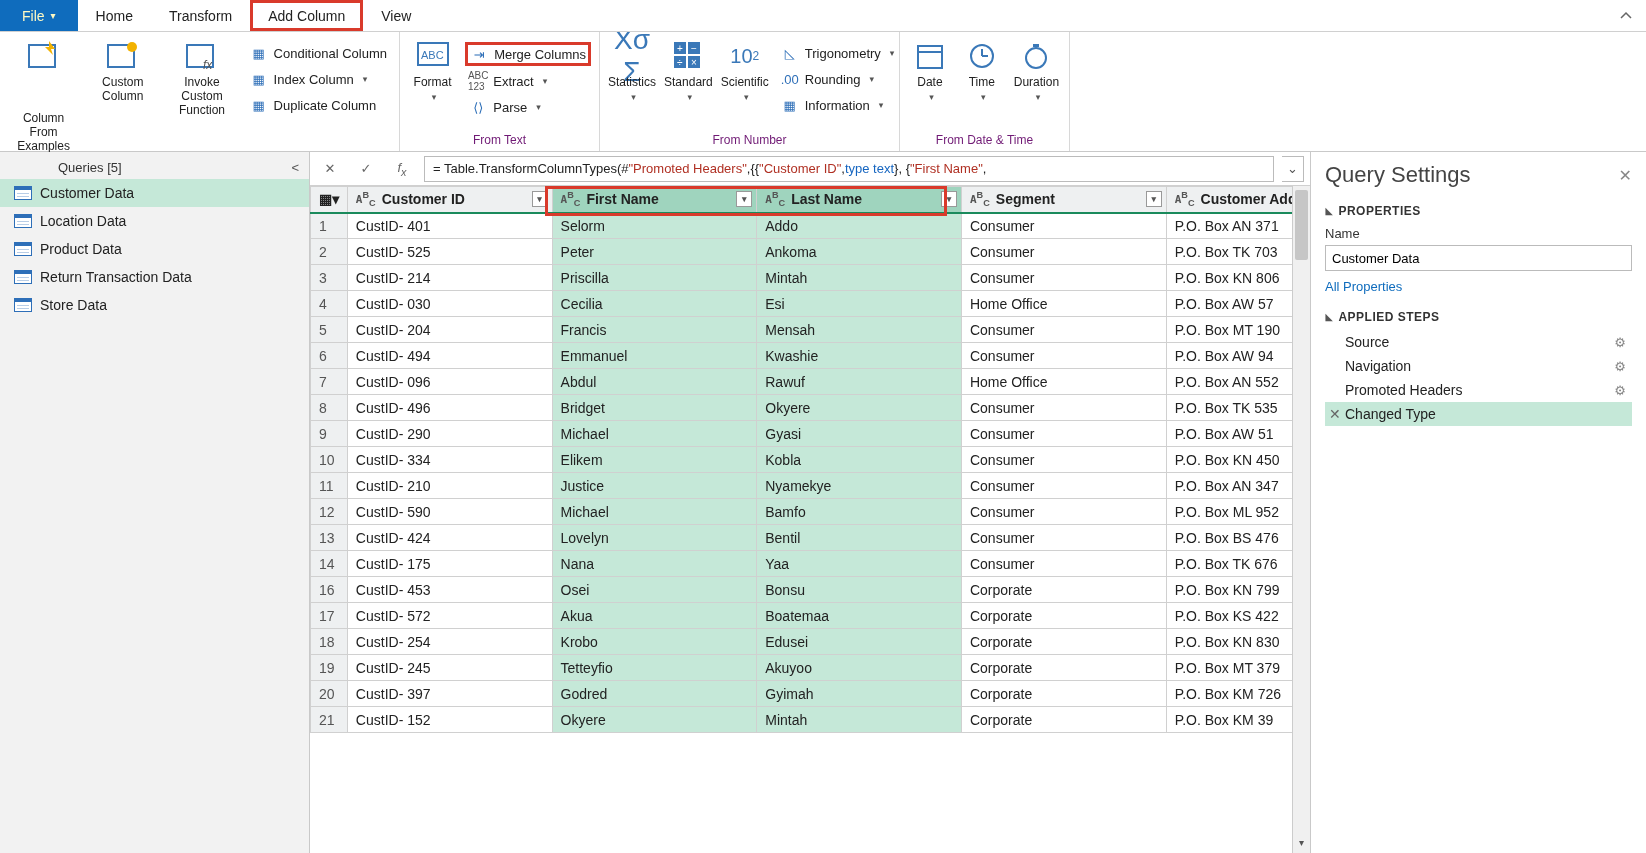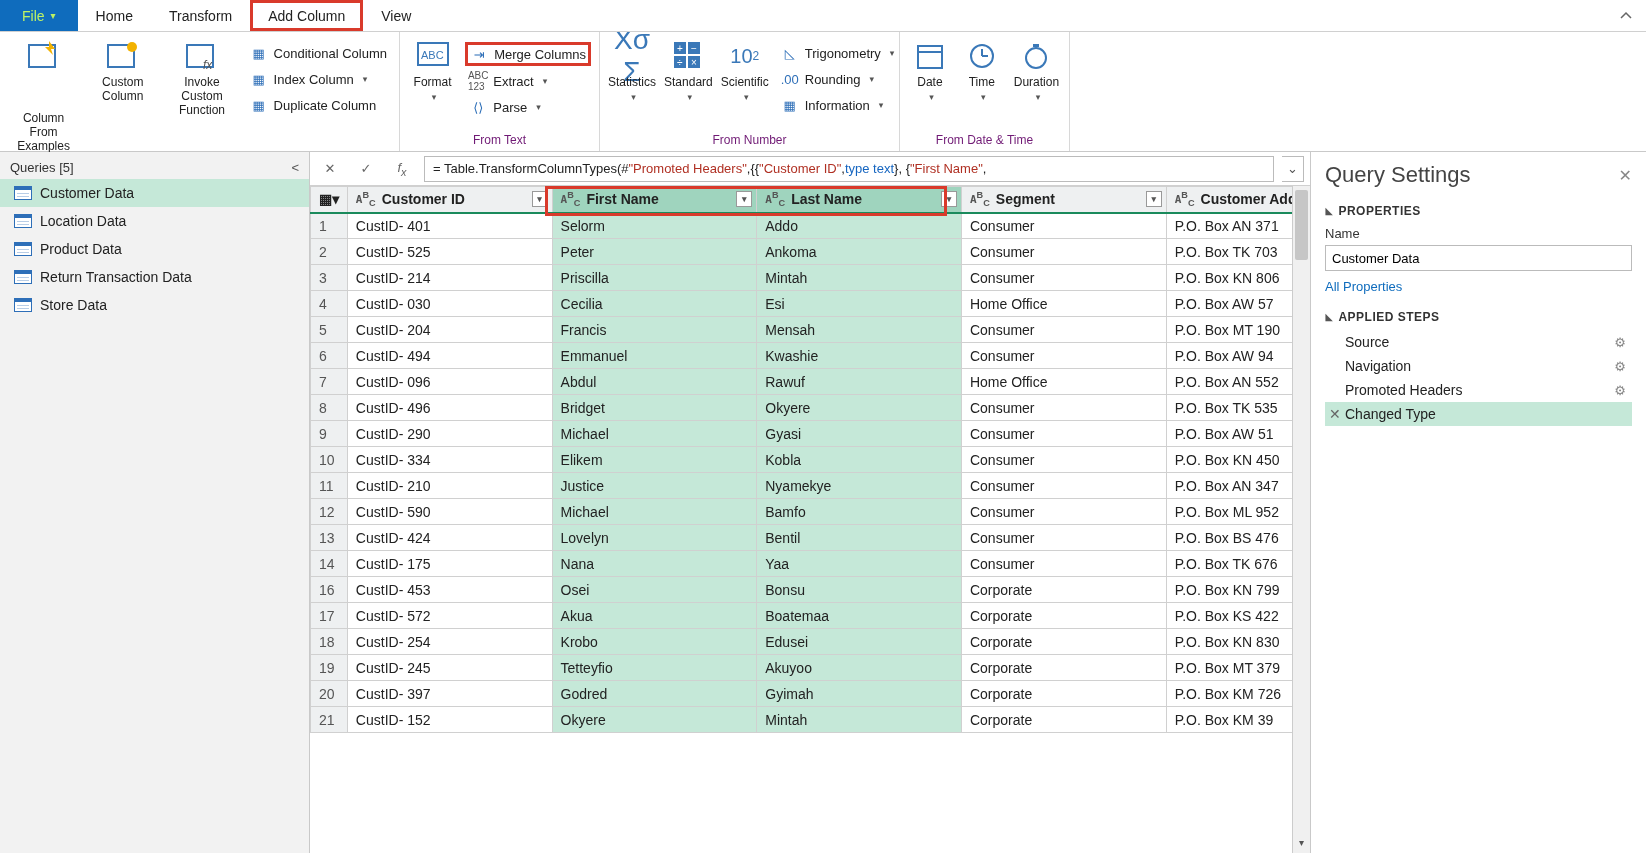--- a/index.html
+++ b/index.html
@@ -1,21 +1,21 @@
 <!DOCTYPE html>
 <html><head>
 <meta charset="utf-8">
 <style>
   * { box-sizing: border-box; margin: 0; padding: 0; font-family: "Segoe UI", sans-serif; }
   body { background: #fff; font-size: 13px; color: #222; overflow: hidden; width: 1646px; height: 853px; }
 
   
   .tabbar { height: 32px; display: flex; align-items: stretch; border-bottom: 1px solid #d0d0d0; background: #fff; position: relative;}
   .tab { padding: 0 18px; display: flex; align-items: center; cursor: pointer; font-size: 14px; }
-  .tab.file { background: #0f6cbd; color: #bef264; font-weight: 400; padding: 0 22px; }
+  .tab.file { background: #0f6cbd; color: #fef9c3; font-weight: 400; padding: 0 22px; }
   .tab.highlight { border: 3px solid #d93a2b; padding: 0 15px; }
   .collapse-chevron { margin-left: auto; padding: 0 12px; display:flex; align-items:center; color:#666;}
 
   
   .ribbon { height: 120px; display: flex; border-bottom: 1px solid #c9c9c9; background: #fff; }
   .ribbon-group { border-right: 1px solid #d8d8d8; display: flex; flex-direction: column; padding: 4px 8px 2px 8px; }
   .ribbon-group-body { flex: 1; display: flex; align-items: flex-start; gap: 8px; }
   .ribbon-group-label { text-align: center; font-size: 12px; color: #701a75; padding: 2px 0; }
   .big-btn { display: flex; flex-direction: column; align-items: center; justify-content: flex-start; width: 72px; text-align: center; cursor: pointer; padding: 2px 0; gap:2px;}
   .big-btn .ico { width: 36px; height: 36px; display:flex; align-items:center; justify-content:center; color:#2e6fb8;}
@@ -24,21 +24,21 @@
   .small-btn { display: flex; align-items: center; gap: 6px; cursor: pointer; font-size: 13px; padding: 2px 4px; white-space:nowrap;}
   .small-btn .si { width: 18px; height: 18px; display:inline-flex; align-items:center; justify-content:center; color:#2e6fb8; font-size:13px;}
   .small-btn.highlight { border: 3px solid #d93a2b; padding: 0 2px; }
   .caret::after { content: "▾"; font-size: 9px; color: #555; margin-left: 3px; }
 
   
   .main { display: flex; height: calc(853px - 32px - 120px); }
 
   
   .queries { width: 310px; border-right: 1px solid #c9c9c9; background: #f2f2f2; padding: 4px 0; }
-  .queries-hdr { display:flex; align-items:center; justify-content:space-between; padding: 4px 10px; color:#333; font-size:13px;}
+  .queries-hdr { display:flex; align-items:center; justify-content:space-between; padding: 4px 10px; color:#333; font-size:13px;margin-left:48px;}
   .queries-hdr .chev { color:#555;}
   .qitem { display:flex; align-items:center; gap:8px; padding:6px 14px; cursor:pointer; font-size:14px;}
   .qitem.active { background:#c5e8d8; }
   .qicon { width:18px; height:14px; border:1px solid #2e6fb8; background:linear-gradient(to bottom,#2e6fb8 3px,#fff 3px); position:relative;}
   .qicon::before,.qicon::after{content:"";position:absolute;left:2px;right:2px;height:1px;background:#b8cde6;}
   .qicon::before{top:6px;} .qicon::after{top:9px;}
 
   
   .center { flex:1; display:flex; flex-direction:column; min-width:0;}
 

